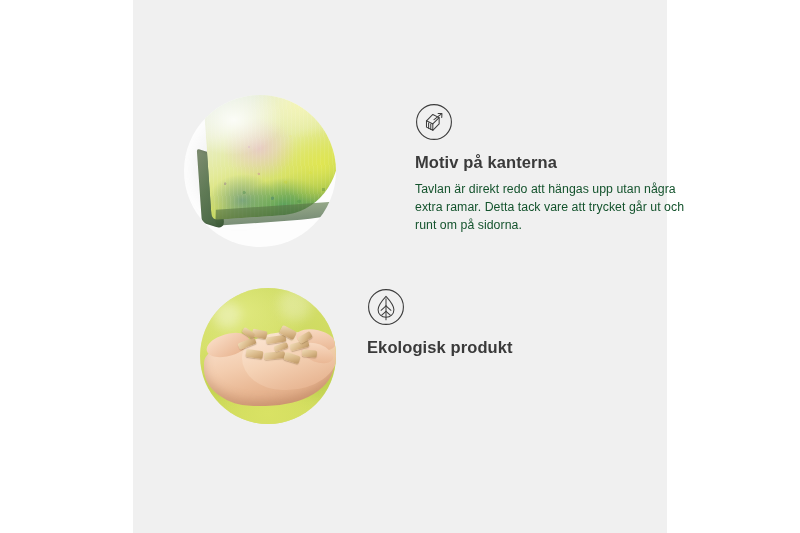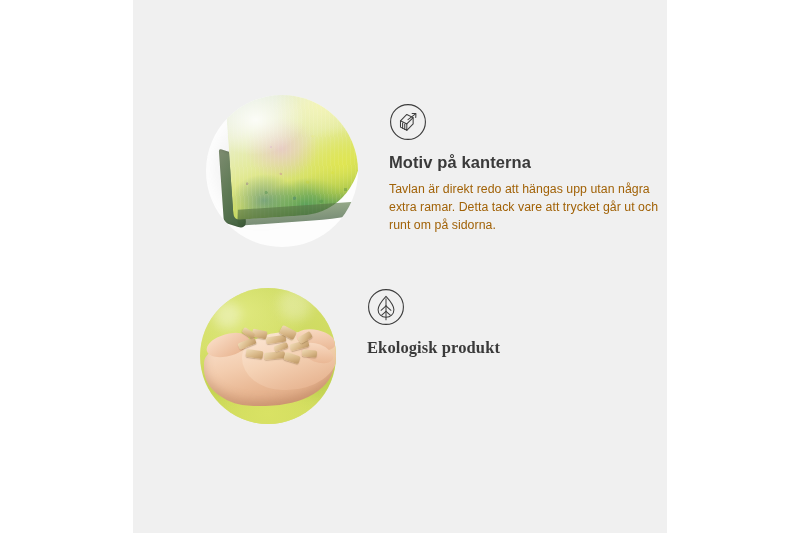--- a/index.html
+++ b/index.html
@@ -28,21 +28,21 @@
     height: 533px;
     background: #f0f0f0;
   }
 
   
   .feature {
     position: absolute;
     display: flex;
     align-items: flex-start;
   }
-  .feature-1 { left: 206px; top: 95px; }
+  .feature-1 { left: 184px; top: 95px; gap: 48px; }
   .feature-2 { left: 200px; top: 288px; }
 
   
   .photo-circle {
     position: relative;
     width: 152px;
     height: 152px;
     border-radius: 50%;
     overflow: hidden;
     flex: 0 0 auto;
@@ -192,40 +192,40 @@
   .c10 { left: 6px;  top: 4px;  width: 13px; height: 6px;  transform: rotate(34deg); }
   .c11 { left: 66px; top: 24px; width: 15px; height: 7px;  transform: rotate(6deg); }
   .c12 { left: 38px; top: 18px; width: 14px; height: 6px;  transform: rotate(-18deg); }
 
   
   .feature-text {
     margin-left: 31px;
     padding-top: 8px;
     width: 285px;
   }
-  .feature-2 .feature-text { padding-top: 0px; font-family: Liberation Serif, serif; }
+  .feature-2 .feature-text { padding-top: 0px; }
 
   .feature-icon {
     width: 38px;
     height: 38px;
     display: block;
   }
   .feature-heading {
     margin-top: 12px;
     font-size: 16.5px;
     font-weight: 600;
     color: #3a3a3a;
     letter-spacing: .1px;
     line-height: 1.2;
   }
   .feature-body {
     margin-top: 7px;
     font-size: 12.3px;
     line-height: 1.47;
-    color: #a16207;
+    color: #14532d;
     letter-spacing: .05px;
   }
 </style>
 </head>
 <body>
 
 <div class="page">
 
   <div class="panel"></div>
 

